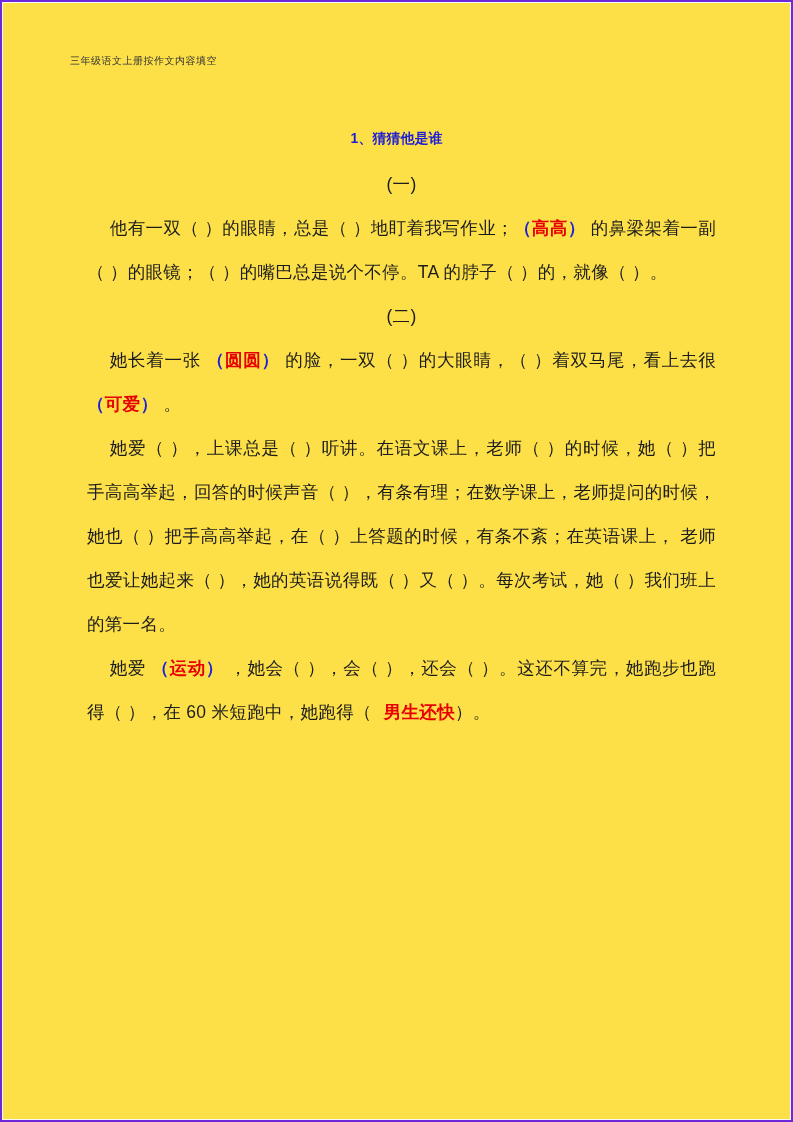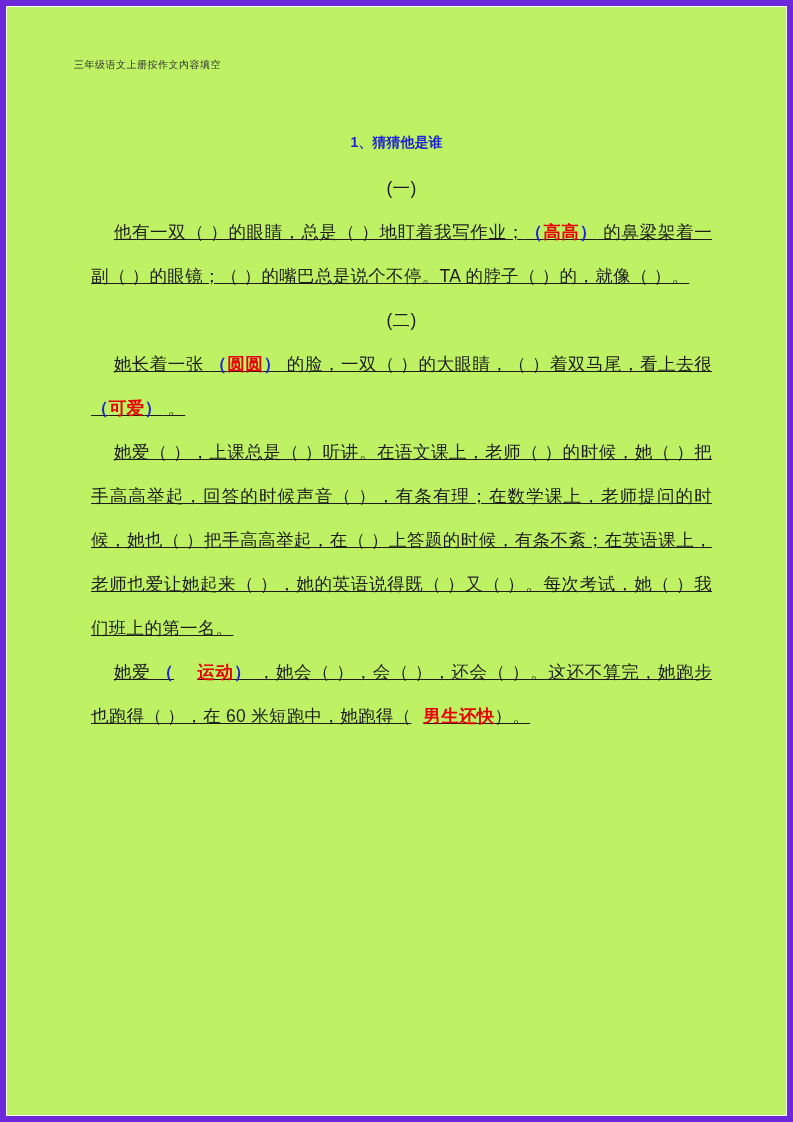--- a/index.html
+++ b/index.html
@@ -2,23 +2,23 @@
 <html><head>
 <meta charset="utf-8">
 <style>
   html,body{margin:0;padding:0;background:#ffffff;}
   body{font-family:"Liberation Sans","DejaVu Sans",sans-serif;}
   .page{
     position:relative;
     width:793px;
     height:1122px;
     margin:0 auto;
-    background:#bef264;
+    background:#fde047;
     box-sizing:border-box;
-    border:6px solid #6d28d9;
+    border:2px solid #6d28d9;
     box-shadow:inset 0 0 0 1px #f7f7f7;
     overflow:hidden;
     color:#1c1c1c;
   }
   .doc-header{
     position:absolute;
     top:52px;
     left:68px;
     font-size:10px;
     letter-spacing:0.5px;
@@ -46,21 +46,20 @@
     line-height:44px;
     letter-spacing:0.3px;
     text-align:justify;
   }
   .para.center{
     text-align:center;
     text-indent:0;
   }
   .para.indent{
     text-indent:1.3em;
-    text-decoration:underline;
   }
   .para.small-indent{
     text-indent:0.2em;
   }
   .hl{
     font-weight:bold;
   }
 </style>
 </head>
 <body>
@@ -70,16 +69,16 @@
   <div class="doc-header">三年级语文上册按作文内容填空</div>
 
   <h1 class="doc-title" style="color: rgb(31, 31, 214);">1、猜猜他是谁</h1>
 
   <main class="content">
       <p class="para center"><span>(一)</span></p>
       <p class="para indent"><span>他有一双（      ）的眼睛，总是（     ）地盯着我写作业；</span><span class="hl" style="color: rgb(31, 31, 214);">（</span><span class="hl" style="color: rgb(230, 0, 0);">高高</span><span class="hl" style="color: rgb(31, 31, 214);">）</span><span> 的鼻梁架着一副（     ）的眼镜；（       ）的嘴巴总是说个不停。TA 的脖子（     ）的，就像（       ）。</span></p>
       <p class="para center"><span>(二)</span></p>
       <p class="para indent"><span>她长着一张 </span><span class="hl" style="color: rgb(31, 31, 214);">（</span><span class="hl" style="color: rgb(230, 0, 0);">圆圆</span><span class="hl" style="color: rgb(31, 31, 214);">）</span><span> 的脸，一双（      ）的大眼睛，（  ）着双马尾，看上去很 </span><span class="hl" style="color: rgb(31, 31, 214);">（</span><span class="hl" style="color: rgb(230, 0, 0);">可爱</span><span class="hl" style="color: rgb(31, 31, 214);">）</span><span> 。</span></p>
       <p class="para indent"><span>她爱（     ），上课总是（     ）听讲。在语文课上，老师（     ）的时候，她（     ）把手高高举起，回答的时候声音（     ），有条有理；在数学课上，老师提问的时候，她也（     ）把手高高举起，在（    ）上答题的时候，有条不紊；在英语课上， 老师也爱让她起来（      ），她的英语说得既（     ）又（     ）。每次考试，她（     ）我们班上的第一名。</span></p>
-      <p class="para indent"><span>她爱 </span><span class="hl" style="color: rgb(31, 31, 214);">（</span><span class="hl" style="color: rgb(230, 0, 0); margin-left: 23px;">运动</span><span class="hl" style="color: rgb(31, 31, 214);">）</span><span> ，她会（         ），会（        ），还会（        ）。这还不算完，她跑步也跑得（        ），在 60 米短跑中，她跑得（</span><span class="hl" style="color: rgb(230, 0, 0); margin-left: 12px;">男生还快</span><span>）。</span></p>
+      <p class="para indent"><span>她爱 </span><span class="hl" style="color: rgb(31, 31, 214);">（</span><span class="hl" style="color: rgb(230, 0, 0);">运动</span><span class="hl" style="color: rgb(31, 31, 214);">）</span><span> ，她会（         ），会（        ），还会（        ）。这还不算完，她跑步也跑得（        ），在 60 米短跑中，她跑得（</span><span class="hl" style="color: rgb(230, 0, 0); margin-left: 12px;">男生还快</span><span>）。</span></p>
     </main>
 
 </div>
 
 </body></html>

